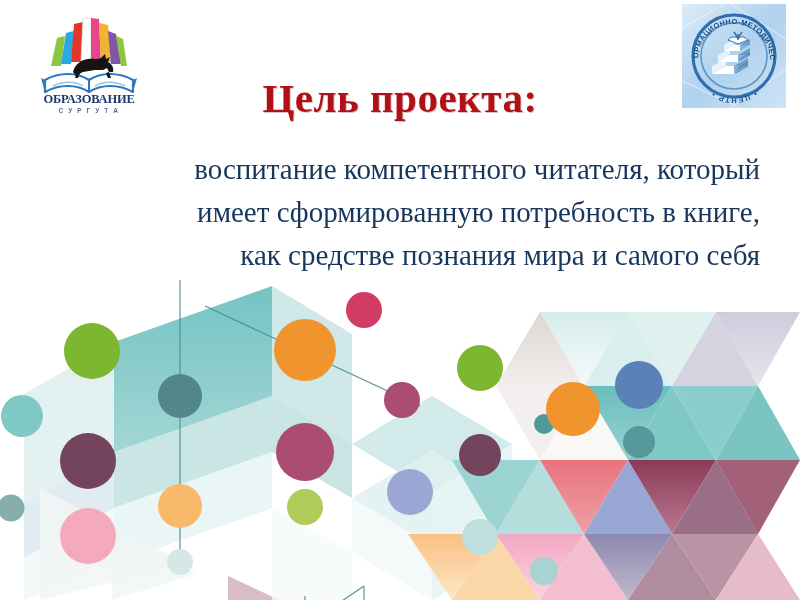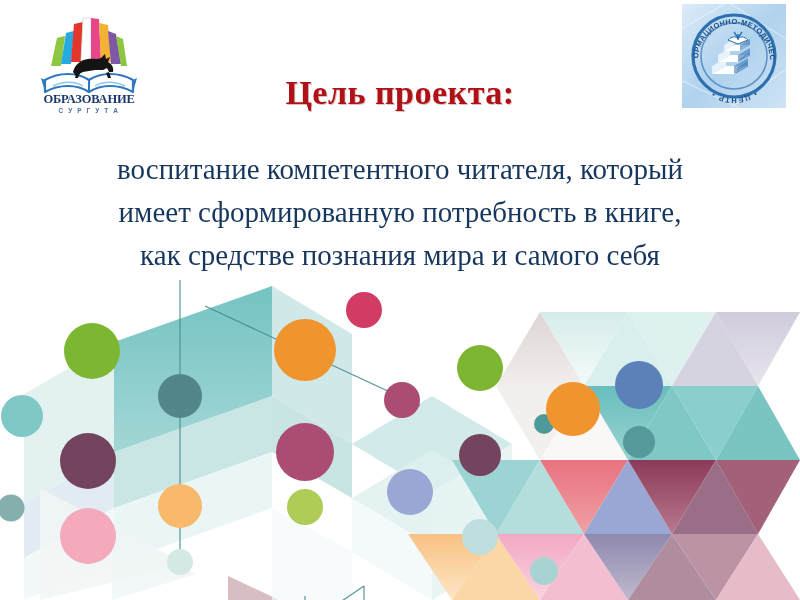--- a/index.html
+++ b/index.html
@@ -37,41 +37,42 @@
 
   
   .title {
     position: absolute;
     left: 0;
     top: 74px;
     width: 800px;
     text-align: center;
     font-family: "Liberation Serif", "DejaVu Serif", serif;
     font-weight: bold;
-    font-size: 34px;
+    font-size: 41px;
     letter-spacing: 0.5px;
     color: #B01116;
     text-shadow: 1px 1px 0 rgba(120,0,0,0.25);
   }
 
   
   .body-text {
     position: absolute;
     left: 40px;
     top: 148px;
     width: 720px;
     text-align: center;
     font-family: "Liberation Serif", "DejaVu Serif", serif;
     font-size: 29px;
     line-height: 43px;
     color: #17365D;
   }
   .body-text .line {
     display: block;
     white-space: nowrap;
+    text-align: right;
   }
 
   
   .decor {
     position: absolute;
     left: 0;
     top: 276px;
     width: 800px;
     height: 324px;
   }

